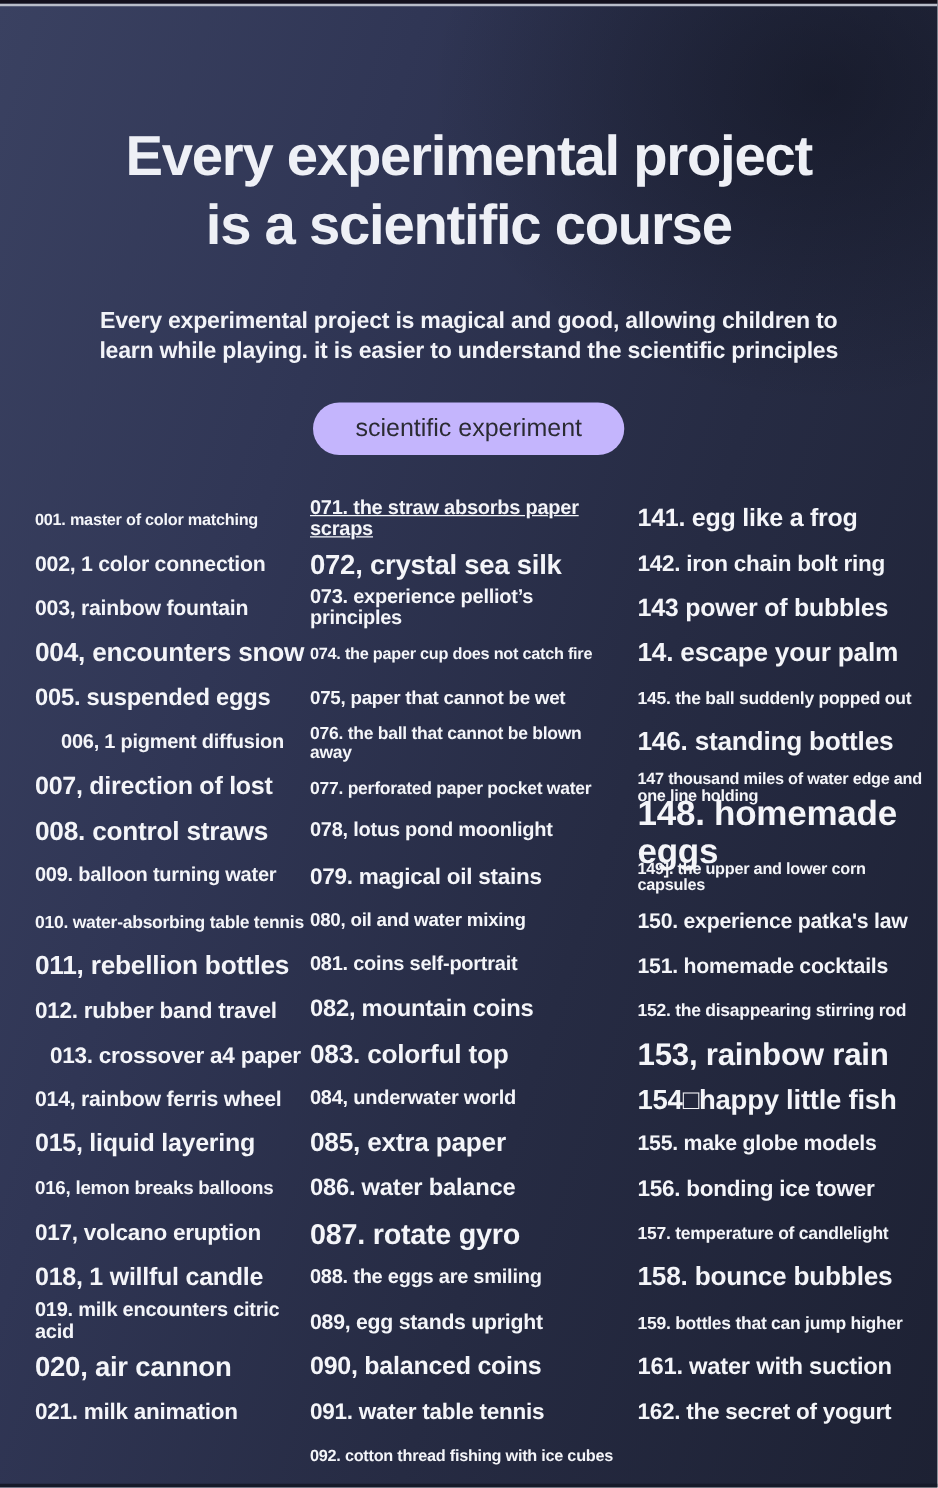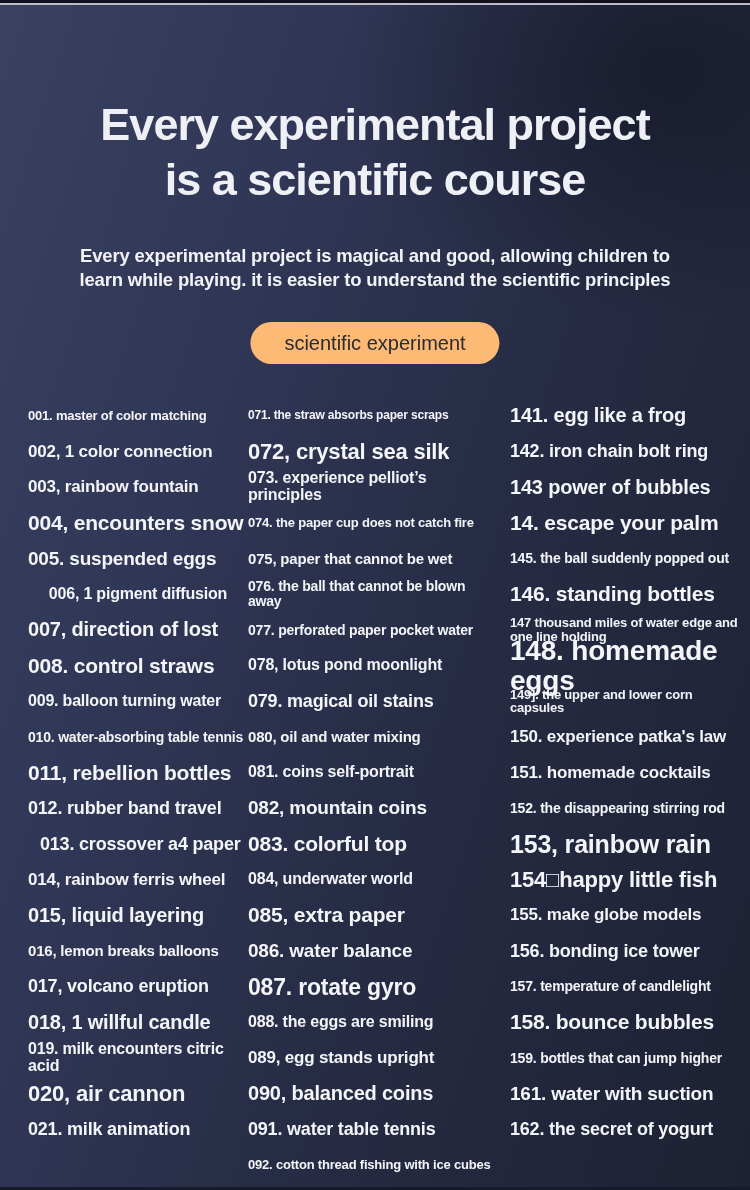--- a/index.html
+++ b/index.html
@@ -20,21 +20,21 @@
     text-align:center;color:#eef0f6;font-weight:700;
     font-size:45px;line-height:1.22;letter-spacing:-1px;margin:0;
   }
   .subtitle{
     position:absolute;top:244px;left:0;width:750px;
     text-align:center;color:#f2f3f8;font-weight:700;
     font-size:18.5px;line-height:1.3;letter-spacing:-0.2px;
   }
   .pill{
     position:absolute;top:322px;left:50%;transform:translateX(-50%);
-    background:#fdba74;color:#2b2b33;border:none;
+    background:#c4b5fd;color:#2b2b33;border:none;
     height:42px;padding:0 34px;border-radius:21px;
     font-family:"Liberation Sans","DejaVu Sans",sans-serif;
     font-size:20px;font-weight:400;white-space:nowrap;
   }
 
   .list{
     position:absolute;top:398px;left:0;width:750px;
     display:grid;grid-template-columns:220px 262px auto;
     padding-left:28px;box-sizing:border-box;
   }
@@ -119,21 +119,21 @@
         <span>019. milk encounters citric acid</span>
       </div>
       <div class="item" style="font-size: 22px;">
         <span>020, air cannon</span>
       </div>
       <div class="item" style="font-size: 18px;">
         <span>021. milk animation</span>
       </div>
     </div>
   <div class="col col-2">
-      <div class="item" style="font-size: 12px;">
+      <div class="item" style="font-size: 16px; text-decoration: underline;">
         <span>071. the straw absorbs paper scraps</span>
       </div>
       <div class="item" style="font-size: 22px;">
         <span>072, crystal sea silk</span>
       </div>
       <div class="item" style="font-size: 16px;">
         <span>073. experience pelliot’s principles</span>
       </div>
       <div class="item" style="font-size: 13px;">
         <span>074. the paper cup does not catch fire</span>

